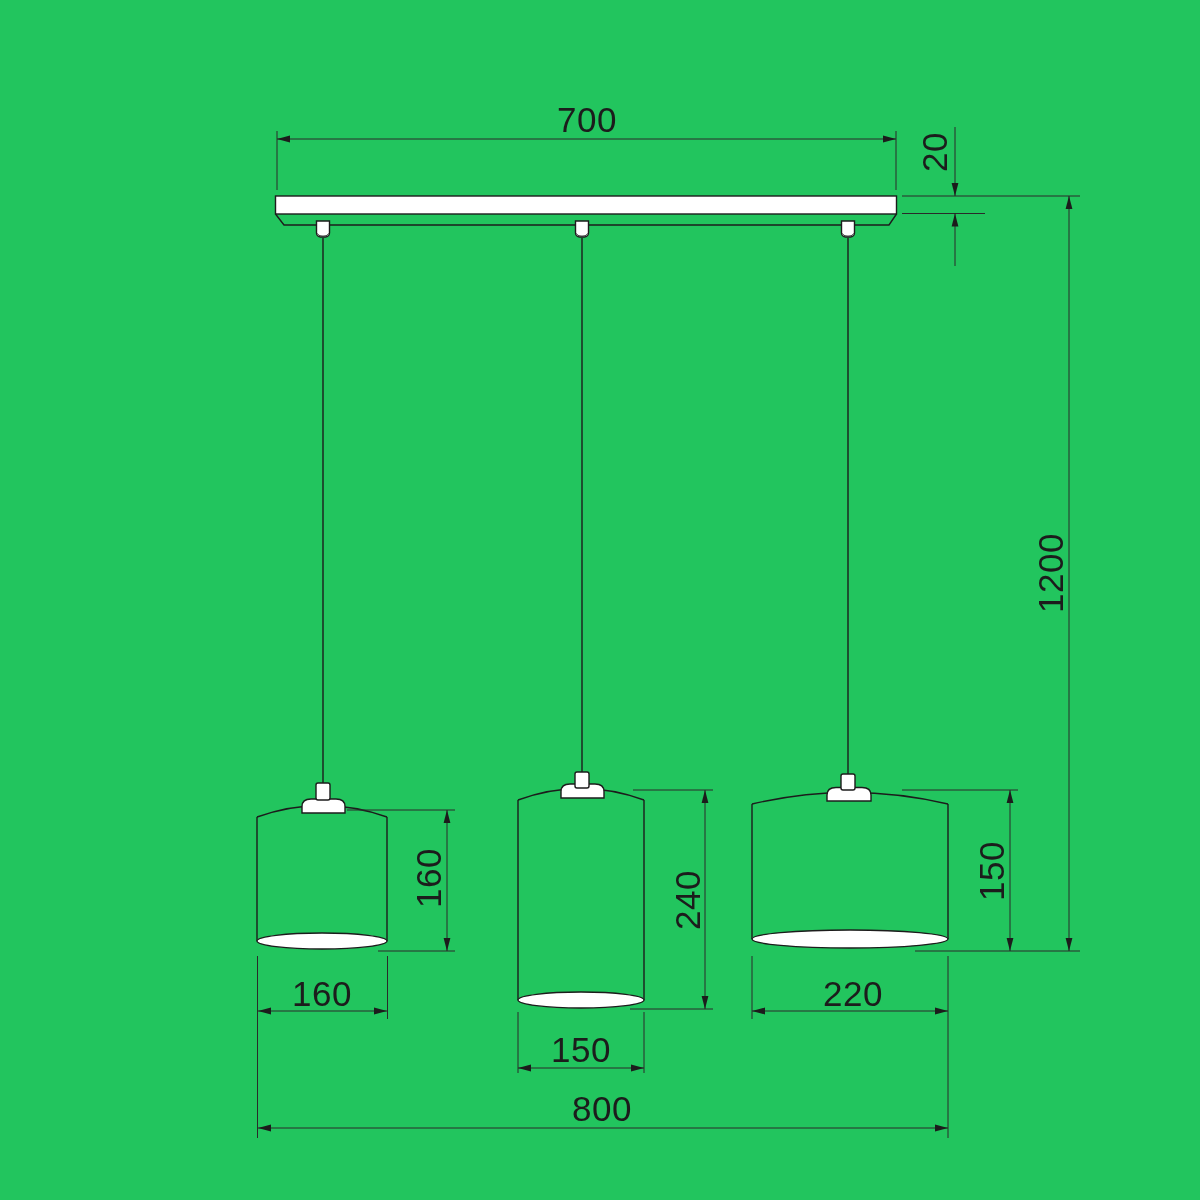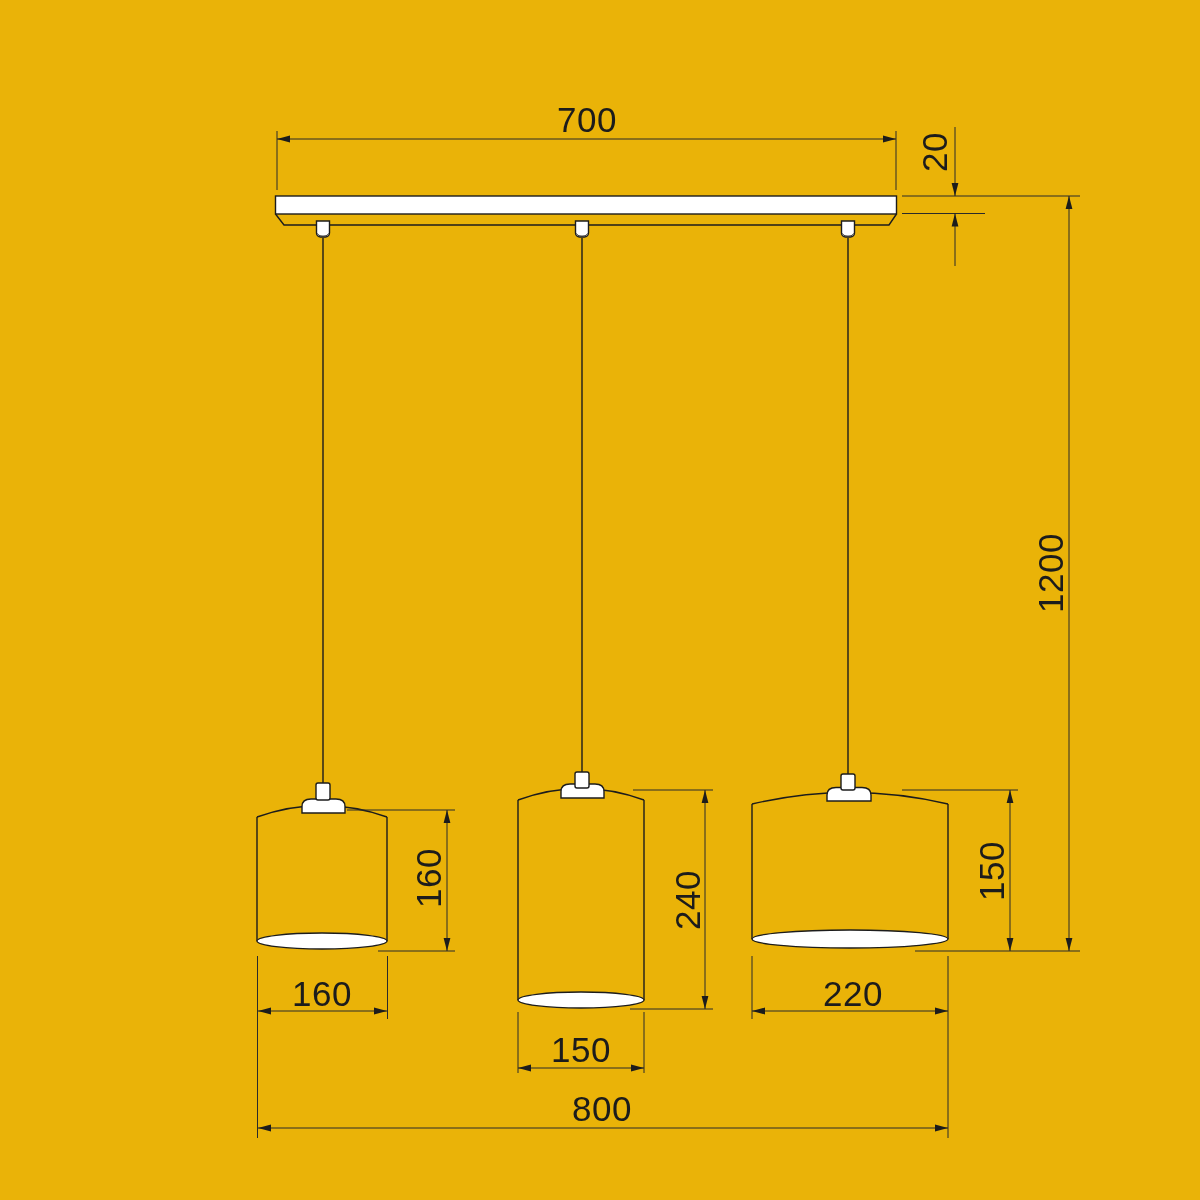--- a/index.html
+++ b/index.html
@@ -1,16 +1,16 @@
 <!DOCTYPE html>
 <html><head>
 <meta charset="utf-8">
 <style>
   html,body{margin:0;padding:0;background:#fff;}
-  .sheet{position:relative;width:1200px;height:1200px;background:#eab308;overflow:hidden;}
+  .sheet{position:relative;width:1200px;height:1200px;background:#22c55e;overflow:hidden;}
   svg{display:block;}
   .obj{stroke:#1c1c1c;stroke-width:1.4;fill:none;}
   .objw{stroke:#1c1c1c;stroke-width:1.4;fill:#ffffff;}
   .thin{stroke:#2a2a2a;stroke-width:1;fill:none;}
   .arr{fill:#1c1c1c;stroke:none;}
   .dimtxt{font-family:"Liberation Sans",sans-serif;font-size:35px;fill:#1c1c1c;letter-spacing:0.5px;}
 </style>
 </head>
 <body>
 

